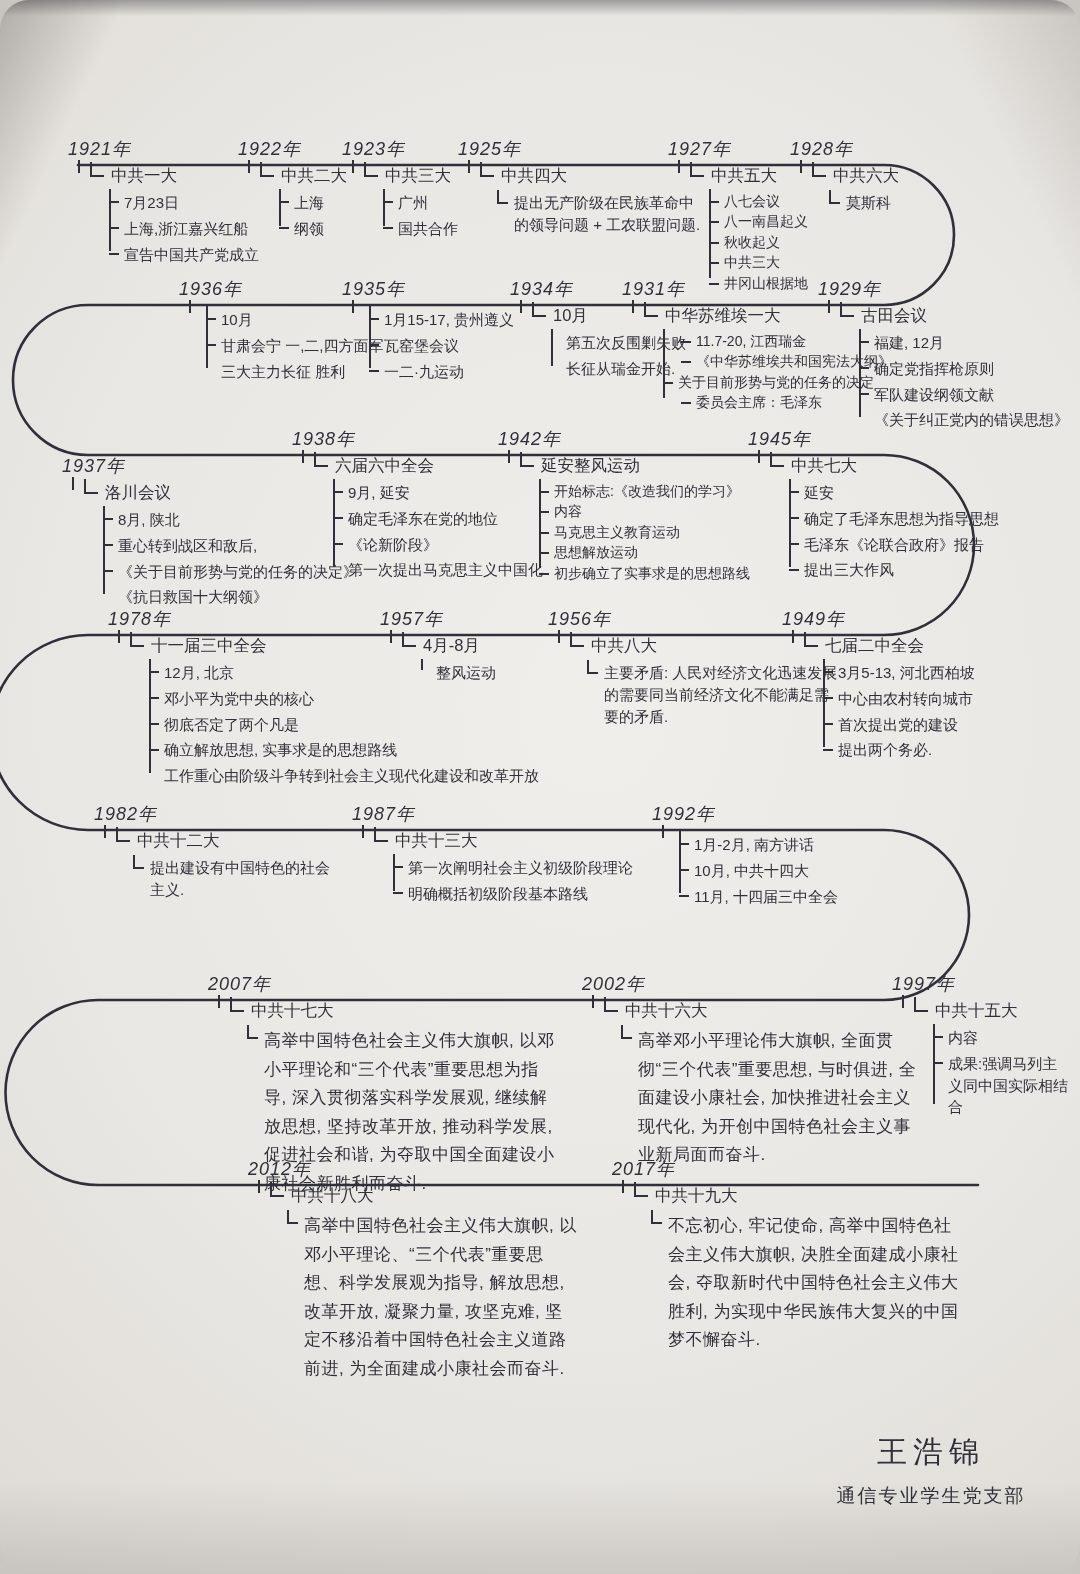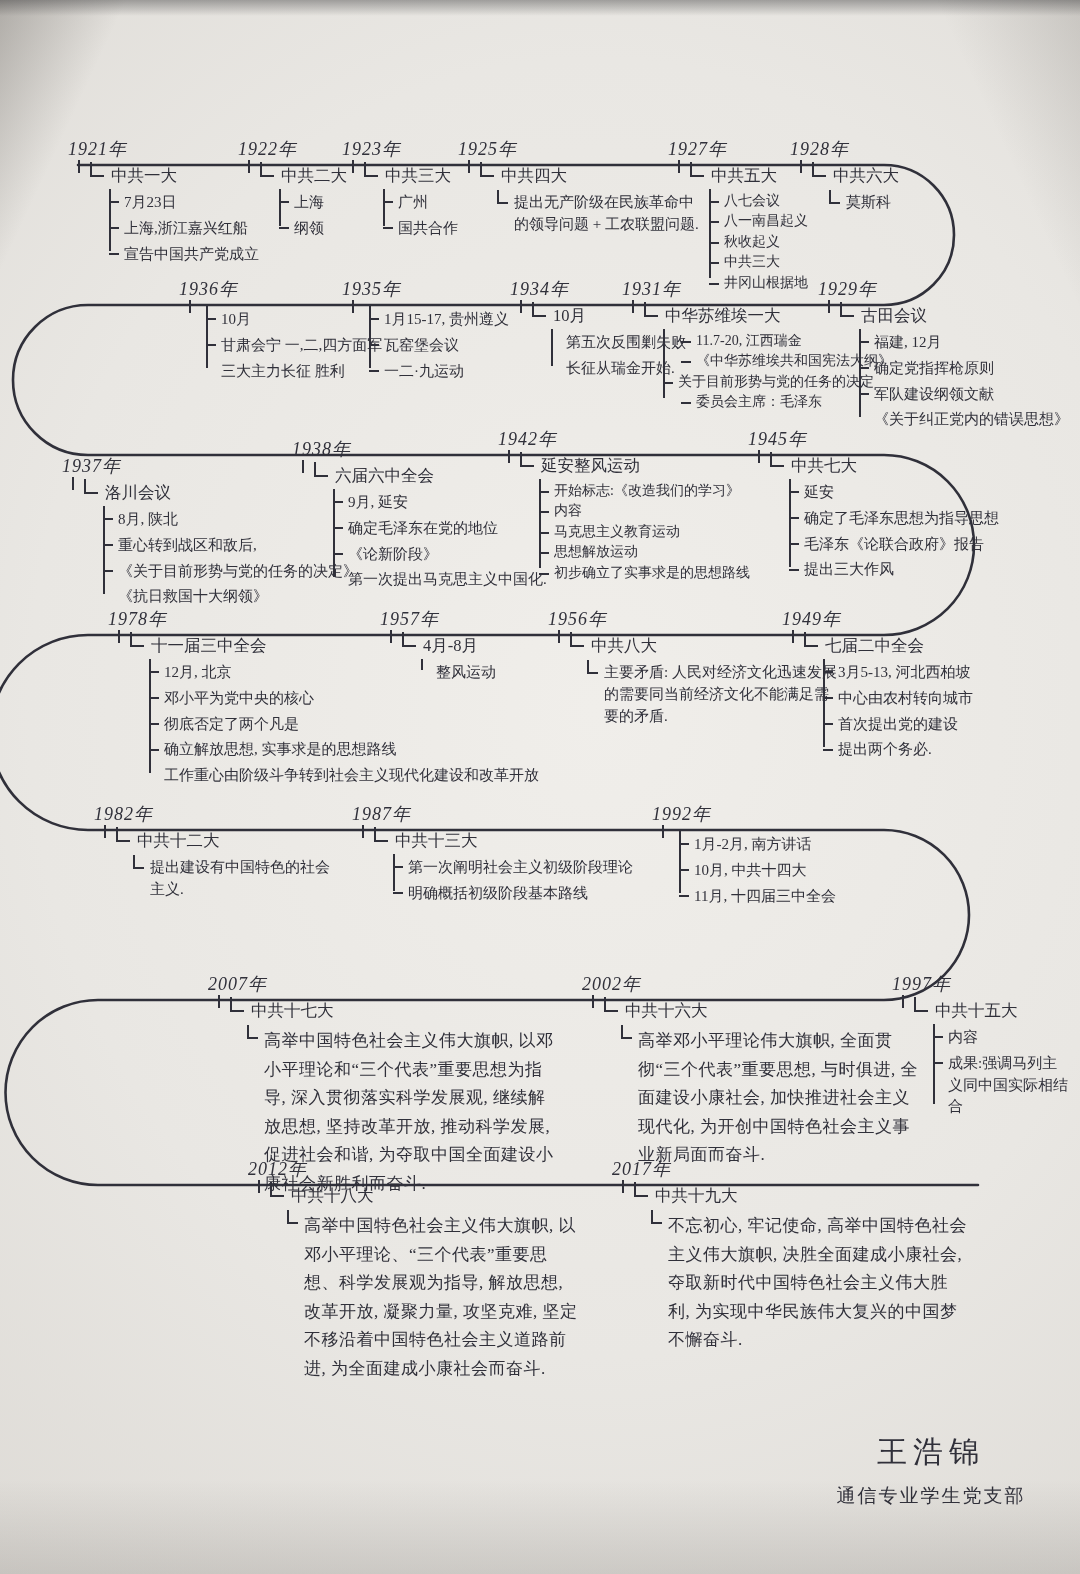--- a/index.html
+++ b/index.html
@@ -1,24 +1,25 @@
 <!DOCTYPE html>
 <html><head>
 <meta charset="utf-8">
 <style>
   html,body{margin:0;padding:0;background:#c9c6c1;}
   .paper{
     position:relative;width:1080px;height:1574px;overflow:hidden;
-    font-family:Liberation Serif, serif;color:#30303a;
+    font-family:Liberation Sans, sans-serif;color:#30303a;
     background:
       linear-gradient(180deg, rgba(40,40,42,.38) 0px, rgba(40,40,42,0) 16px),
       linear-gradient(115deg, rgba(60,55,50,.30) 0%, rgba(60,55,50,0) 7%),
       linear-gradient(245deg, rgba(60,55,50,.16) 0%, rgba(60,55,50,0) 8%),
       linear-gradient(0deg, rgba(60,55,50,.14) 0%, rgba(60,55,50,0) 6%),
       radial-gradient(95% 75% at 55% 45%, #f0eeea 0%, #e9e7e3 55%, #dcd9d4 100%);
+    border-radius: 29px;
   }
   svg.snake{position:absolute;left:0;top:0;pointer-events:none;}
 
   .node{position:absolute;}
   .node::before{ 
     content:"";position:absolute;left:0;top:-5px;height:13px;width:0;
     border-left:2.5px solid #30303a;
   }
   .year{
     position:absolute;left:-10px;bottom:100%;margin-bottom:4px;
@@ -197,21 +198,21 @@
       <div class="body">
         <div class="title">洛川会议</div>
         <div class="items">
             <div class="item"><span class="txt">8月, 陕北</span></div>
             <div class="item"><span class="txt">重心转到战区和敌后,</span></div>
             <div class="item"><span class="txt">《关于目前形势与党的任务的决定》</span></div>
             <div class="item nodash"><span class="txt">《抗日救国十大纲领》</span></div>
           </div>
       </div>
     </div>
-      <div class="node" style="left: 302px; top: 455px; width: 260px; margin-top: 10px;">
+      <div class="node" style="left: 302px; top: 455px; width: 260px;">
       <div class="year">1938年</div>
       <div class="body">
         <div class="title">六届六中全会</div>
         <div class="items">
             <div class="item"><span class="txt">9月, 延安</span></div>
             <div class="item"><span class="txt">确定毛泽东在党的地位</span></div>
             <div class="item"><span class="txt">《论新阶段》</span></div>
             <div class="item nodash"><span class="txt">第一次提出马克思主义中国化.</span></div>
           </div>
       </div>

